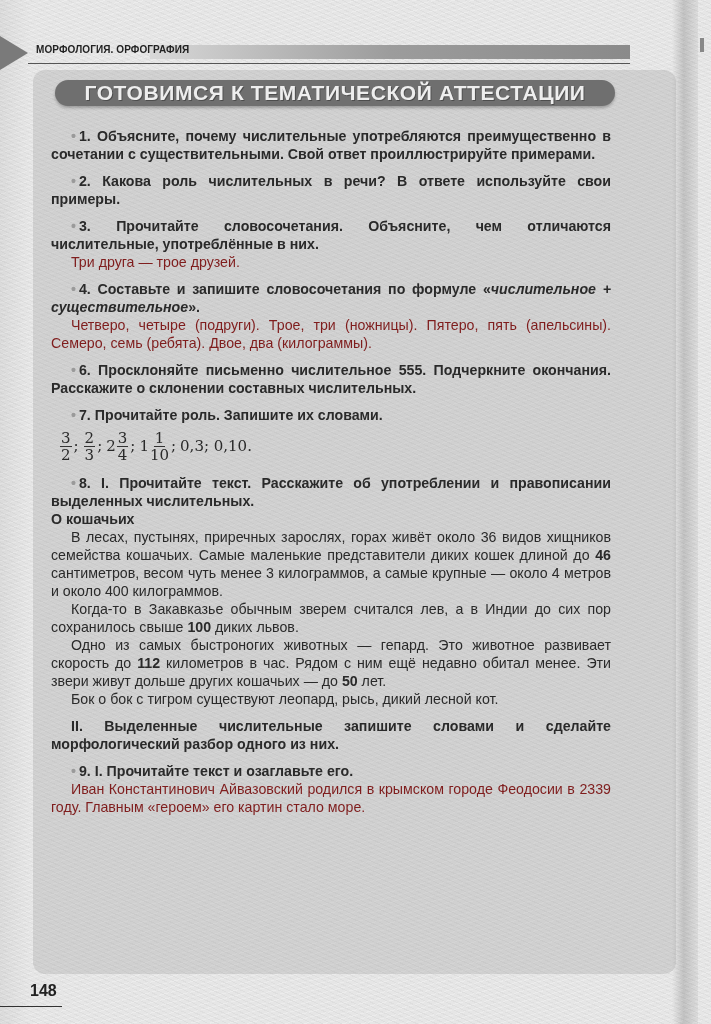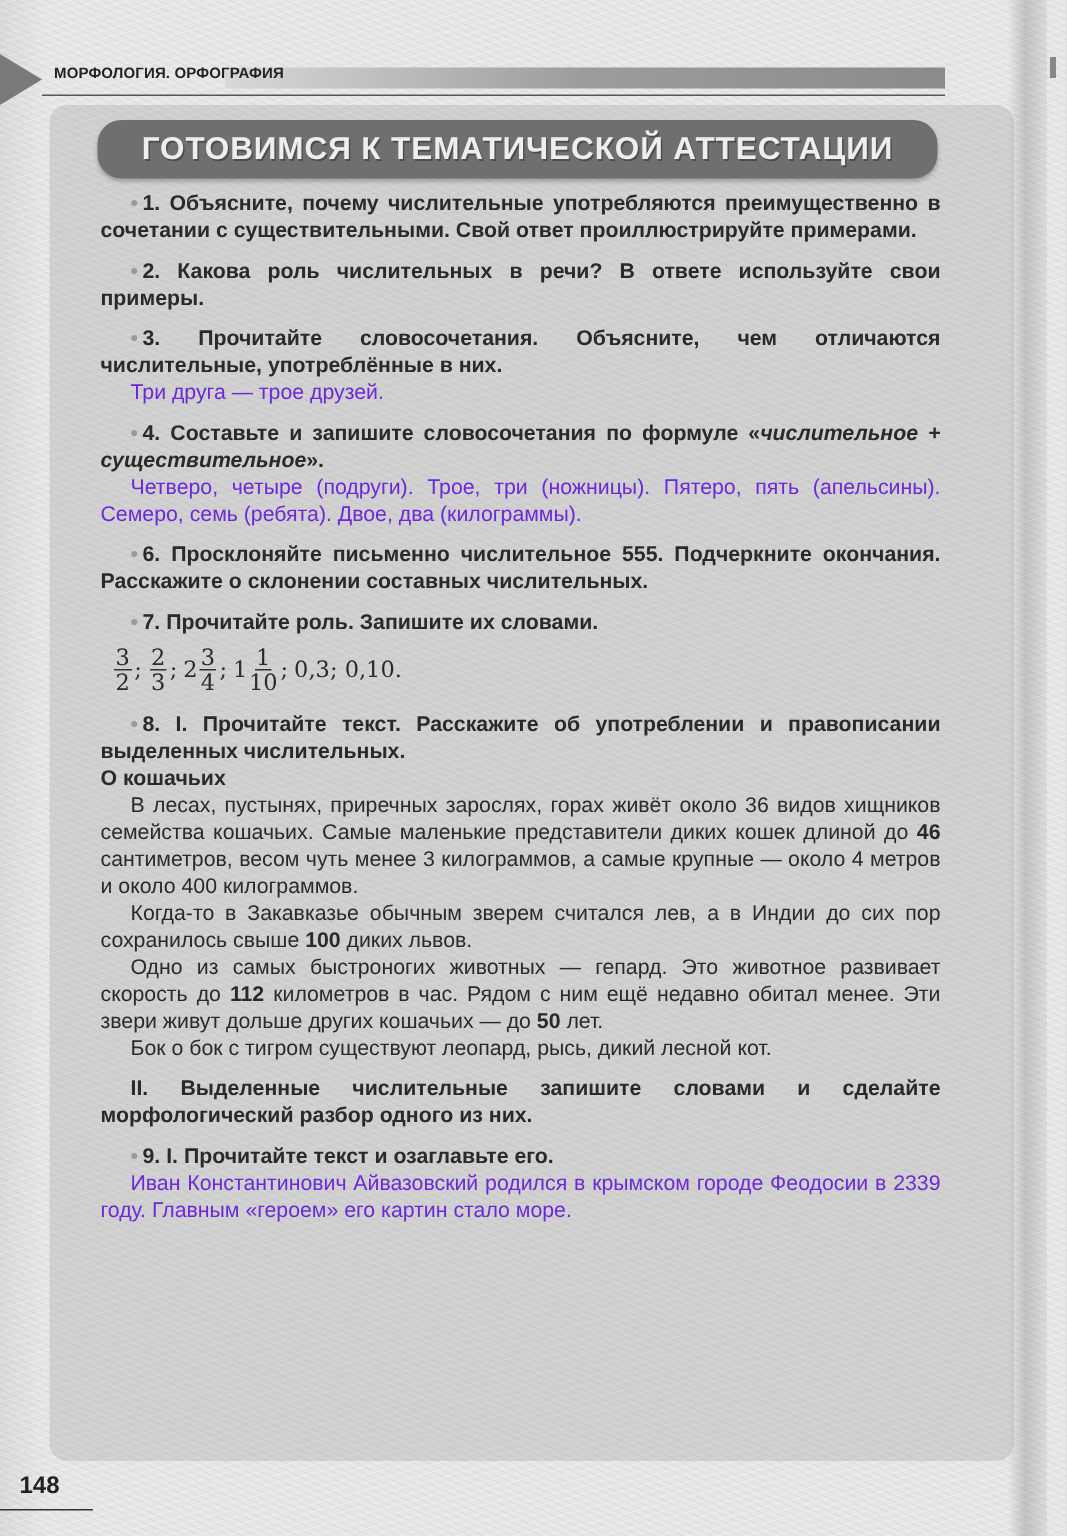--- a/index.html
+++ b/index.html
@@ -49,54 +49,54 @@
     .side-mark {
       position: absolute; left: 700px; top: 38px; width: 4px; height: 14px; background: #888;
     }
     
     .content-box {
       position: absolute; left: 33px; top: 70px; width: 643px; height: 904px;
       background: rgba(150,150,150,0.28);
       border-radius: 12px;
     }
     .title-pill {
-      position: absolute; left: 65px; top: 80px; width: 560px; height: 39px;
+      position: absolute; left: 55px; top: 80px; width: 560px; height: 26px;
       background: #6f6f6f;
       border-radius: 16px;
       box-shadow: 0 2px 3px rgba(0,0,0,0.25);
       display: flex; align-items: center; justify-content: center;
     }
     .title-text {
       color: #eeeeee; font-size: 21px; font-weight: bold; letter-spacing: 0.6px;
       text-shadow: 1px 1px 0 rgba(0,0,0,0.3);
     }
     .content {
-      position: absolute; left: 67px; top: 127px; width: 560px;
+      position: absolute; left: 51px; top: 127px; width: 560px;
       font-size: 14.2px; line-height: 18px;
     }
     .task { margin: 0 0 9px 0; }
     .task p { margin: 0; }
     .task-head { font-weight: bold; text-align: justify; text-indent: 20px; }
     .task-head .bullet { color: #9a9a9a; margin-right: 3px; }
-    .example { text-indent: 20px; text-align: justify; color: #6d28d9; }
+    .example { text-indent: 20px; text-align: justify; color: #7f1d1d; }
     .ital { font-style: italic; }
     .fractions {
       font-family: "DejaVu Serif", serif; font-size: 15px;
       display: flex; align-items: center; gap: 0; margin: 2px 0 8px 8px;
       height: 40px;
     }
     .frac { display: inline-flex; flex-direction: column; align-items: center; line-height: 16px; margin: 0 1px; }
     .frac .num { border-bottom: 1px solid #333; padding: 0 1px; }
     .sep { margin: 0 4px 0 1px; align-self: center; }
     .story-title { text-align: center; font-weight: bold; }
     .story p { margin: 0; text-indent: 20px; text-align: justify; }
     .num-bold { font-weight: bold; }
     .source { text-align: right; font-style: italic; }
     .page-num {
-      position: absolute; left: 13px; top: 982px; font-size: 16px; font-weight: bold; color: #222;
+      position: absolute; left: 30px; top: 982px; font-size: 16px; font-weight: bold; color: #222;
     }
     .page-num-rule {
       position: absolute; left: 0; top: 1006px; width: 62px; height: 1px; background: #333;
     }
   </style>
 </head>
 <body>
 
 <div class="page-bg"></div>
 <div class="left-band"></div>

